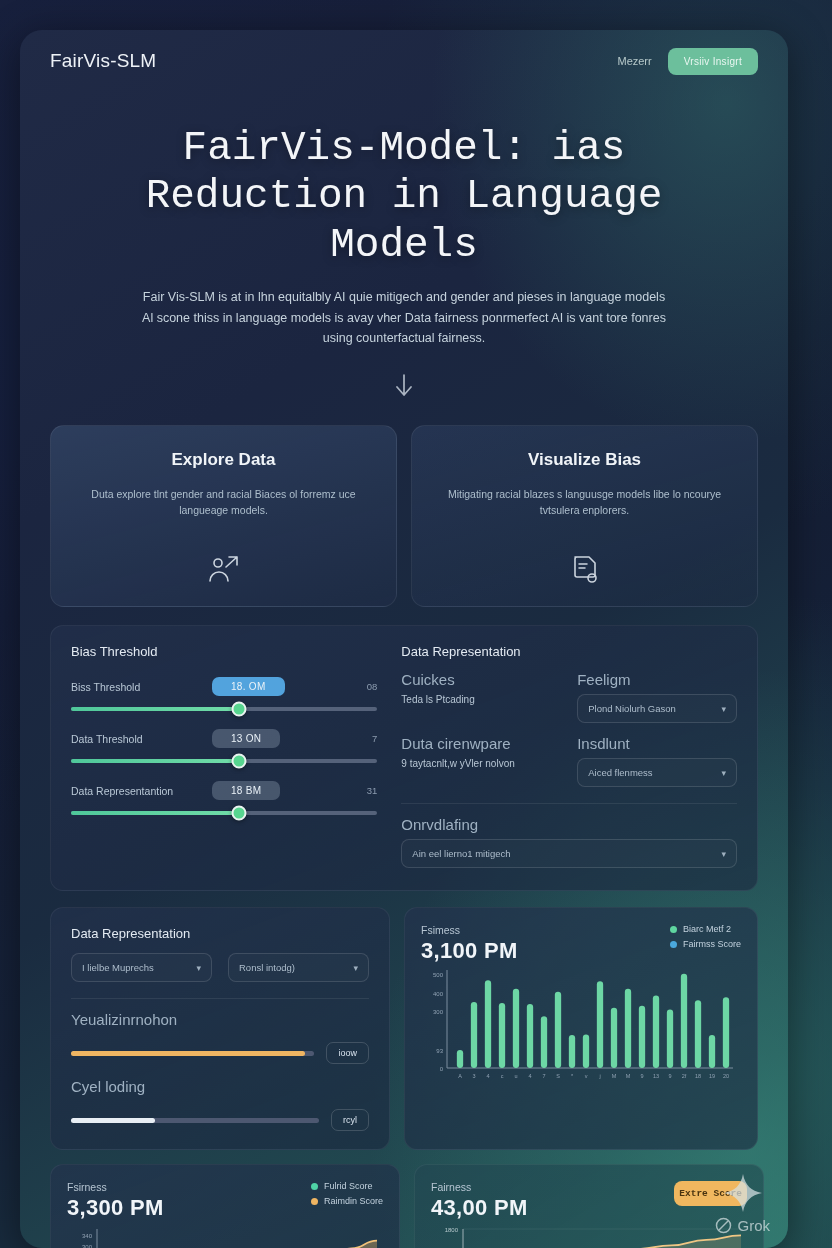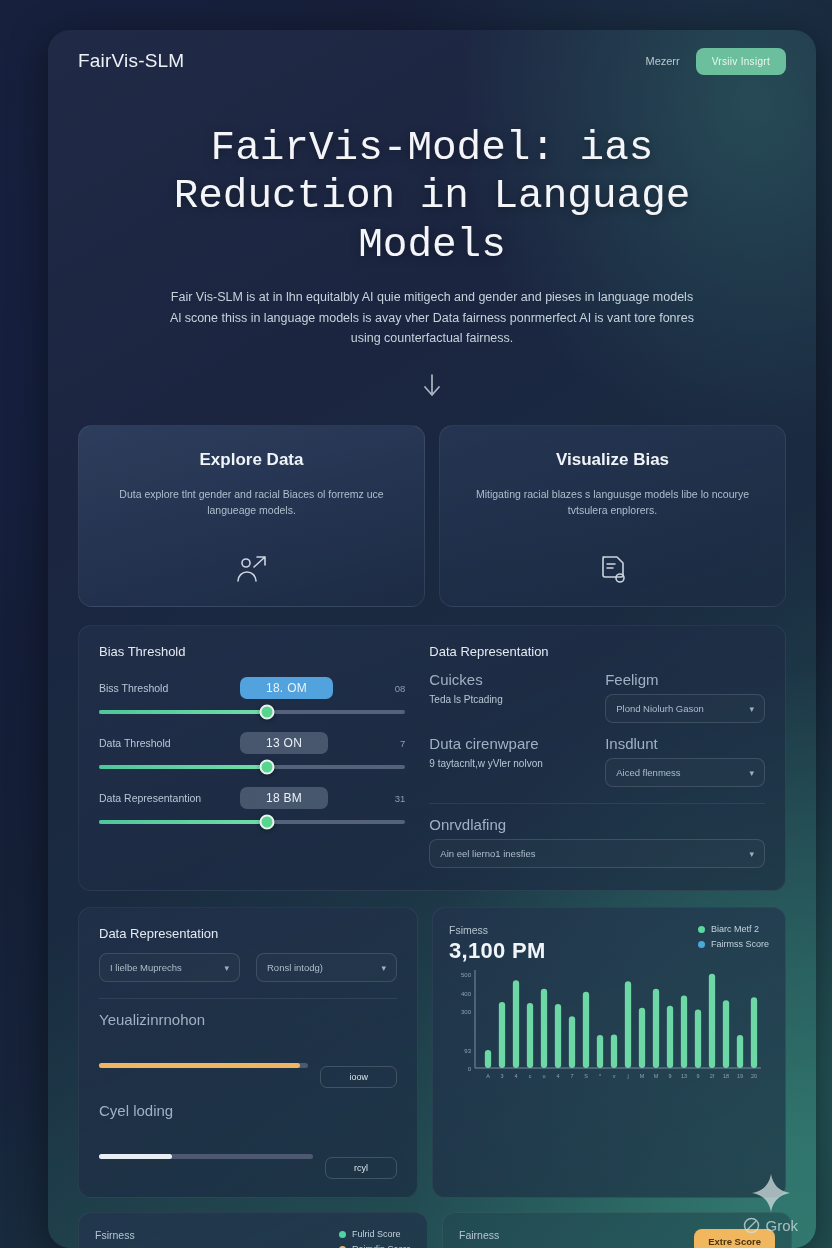--- a/index.html
+++ b/index.html
@@ -13,21 +13,21 @@
   #bg {
     position: absolute; inset: 0;
     background:
       radial-gradient(ellipse 70% 55% at 92% 86%, rgba(46,120,110,0.55), rgba(46,120,110,0) 70%),
       radial-gradient(ellipse 60% 45% at 88% 10%, rgba(40,92,96,0.35), rgba(40,92,96,0) 72%),
       radial-gradient(ellipse 80% 60% at 8% 30%, rgba(22,32,64,0.9), rgba(22,32,64,0) 70%),
       linear-gradient(160deg, #18203c 0%, #141c33 40%, #16233a 70%, #1c3a44 100%);
   }
   #app {
     position: absolute;
-    left: 48px; top: 30px; width: 768px; height: 1218px;
+    left: 20px; top: 30px; width: 768px; height: 1218px;
     border-radius: 22px;
     overflow: hidden;
     background:
       radial-gradient(ellipse 75% 60% at 95% 92%, rgba(58,140,126,0.55), rgba(58,140,126,0) 66%),
       radial-gradient(ellipse 55% 40% at 92% 6%, rgba(52,120,112,0.45), rgba(52,120,112,0) 70%),
       linear-gradient(150deg, #202a46 0%, #1b2540 30%, #1a2b40 55%, #235054 88%, #2b6a64 100%);
     box-shadow: 0 8px 40px rgba(0,0,0,0.45);
   }
 
   
@@ -83,21 +83,21 @@
   .panel-title { font-size: 13px; color: #e3eaf2; font-weight: 500; }
 
   
   .controls { margin: 18px 30px 0; display: flex; padding: 18px 20px 22px; gap: 24px; }
   .ctrl-left { width: 46%; }
   .ctrl-right { flex: 1; }
   .slider-row { margin-top: 18px; }
   .slider-head { display: flex; align-items: center; font-size: 10.5px; color: #b9c8d6; filter: blur(0.35px); }
   .slider-head .lbl { width: 46%; }
   .badge {
-    font-size: 12px; color: #eaf2f8; padding: 4px 26px; border-radius: 7px;
+    font-size: 10px; color: #eaf2f8; padding: 4px 19px; border-radius: 7px;
     background: rgba(125,140,160,0.45); letter-spacing: .3px; filter: blur(0.25px);
   }
   .badge.blue { background: #52a3dd; }
   .slider-head .rt { margin-left: auto; font-size: 9.5px; color: #8d9db0; }
   .track {
     position: relative; height: 4px; border-radius: 3px;
     background: #55627a; margin-top: 11px;
   }
   .track .fill {
     position: absolute; left: 0; top: 0; height: 100%; border-radius: 3px;
@@ -123,33 +123,33 @@
 
   
   .row2 { display: flex; gap: 14px; margin: 16px 30px 0; }
   .dr-panel { width: 340px; padding: 18px 20px; }
   .bar-panel { flex: 1; padding: 16px 16px 10px; position: relative; overflow: hidden; }
   .thin-row { display: flex; align-items: center; gap: 12px; margin-top: 14px; }
   .thin-track { flex: 1; height: 5px; border-radius: 3px; background: #4d5871; position: relative; }
   .thin-track .fl { position: absolute; left: 0; top: 0; height: 100%; border-radius: 3px; }
   .pill {
     font-size: 9px; color: #d8e3ee; border: 1px solid rgba(255,255,255,0.16);
-    border-radius: 7px; padding: 5px 28px; filter: blur(0.3px); margin-top: 24px;
+    border-radius: 7px; padding: 5px 11px; filter: blur(0.3px);
   }
 
   
   .chart-head { display: flex; justify-content: space-between; align-items: flex-start; }
   .chart-kicker { font-size: 10.5px; color: #b6c5d2; filter: blur(0.4px); }
   .chart-big { font-size: 22px; color: #f1f5f9; font-weight: 600; margin-top: 2px; letter-spacing: .3px; }
   .legend { display: flex; flex-direction: column; gap: 5px; align-items: flex-start; text-align: center; }
   .leg { display: flex; align-items: center; gap: 6px; font-size: 9px; color: #c3d2de; filter: blur(0.35px); }
   .dot { width: 7px; height: 7px; border-radius: 50%; }
   .gold-badge {
     background: #f0b75f; color: #4a3410; font-size: 9.5px; font-weight: 600;
-    padding: 7px 14px; border-radius: 8px; filter: blur(0.25px);
+    padding: 7px 5px; border-radius: 8px; filter: blur(0.25px); font-family: Liberation Mono, monospace;
   }
   .row3 { display: flex; gap: 14px; margin: 14px 30px 0; }
   .line-panel { flex: 1; padding: 16px 16px 8px; }
   .line-panel.teal {
     background: linear-gradient(150deg, rgba(34,70,82,0.6), rgba(30,72,74,0.55));
   }
   svg text { font-family: "Liberation Sans", sans-serif; }
 
   
   .grok {
@@ -278,21 +278,21 @@
             <span>Aiced flenmess</span>
             <span class="chev">▾</span>
           </div>
         </div>
       </div>
 
       <div class="divider"></div>
       <div>
         <div class="field-label">Onrvdlafing</div>
         <div class="select">
-          <span>Ain eel lierno1 inesfies</span>
+          <span>Ain eel lierno1 mitigech</span>
           <span class="chev">▾</span>
         </div>
       </div>
     </div>
   </div>
 
   <div class="row2">
     <div class="panel dr-panel">
       <div class="panel-title">Data Representation</div>
       <div class="grid2">

